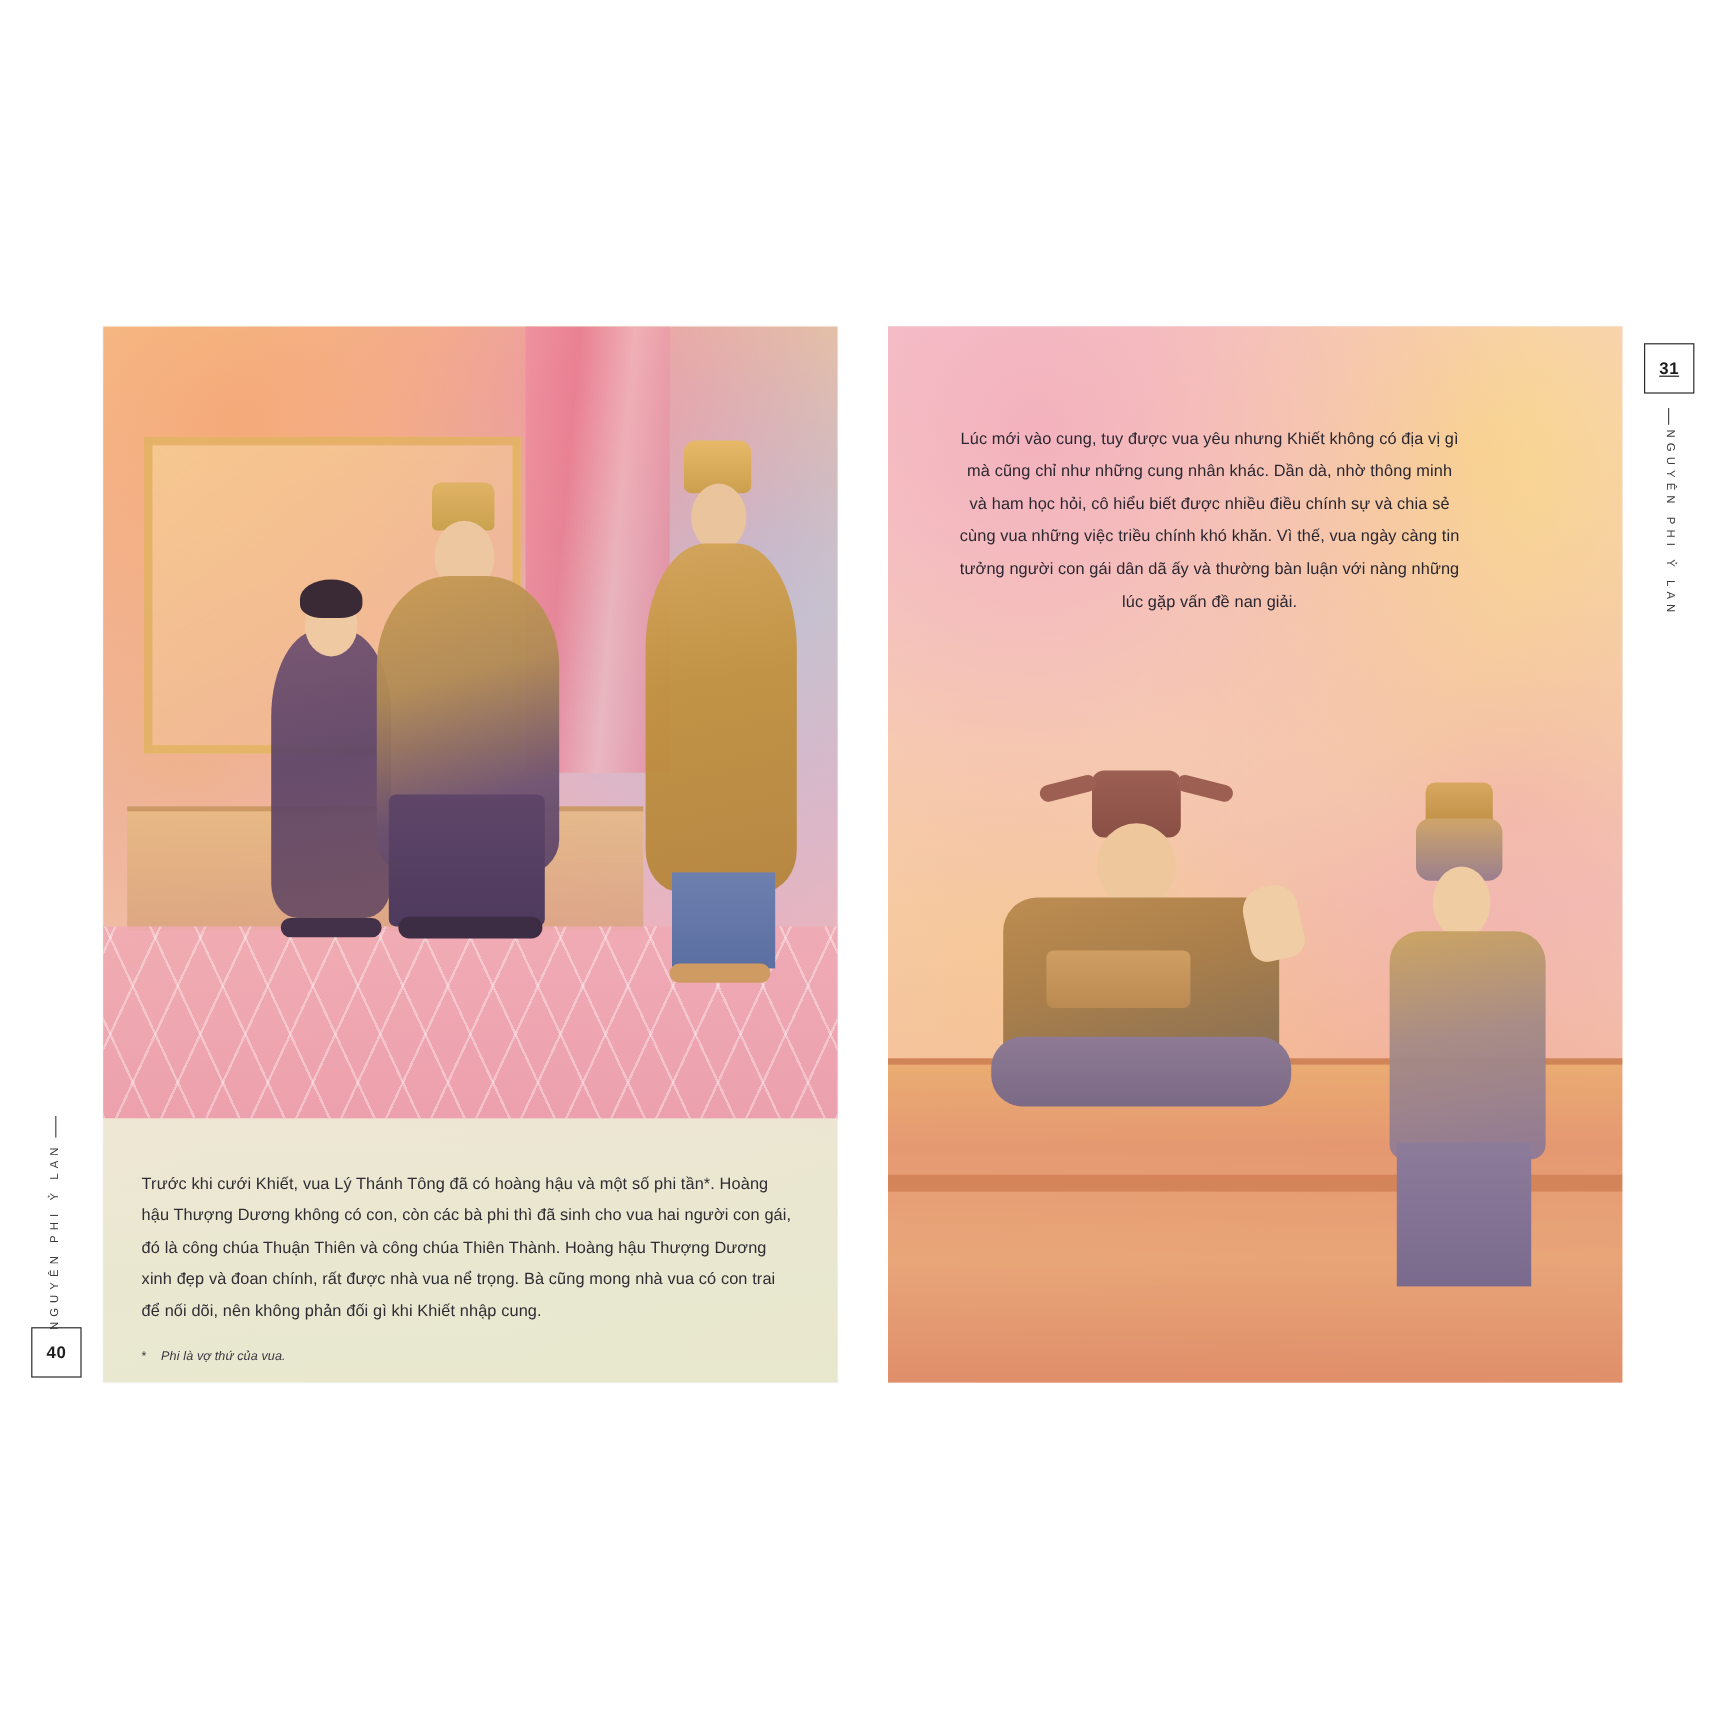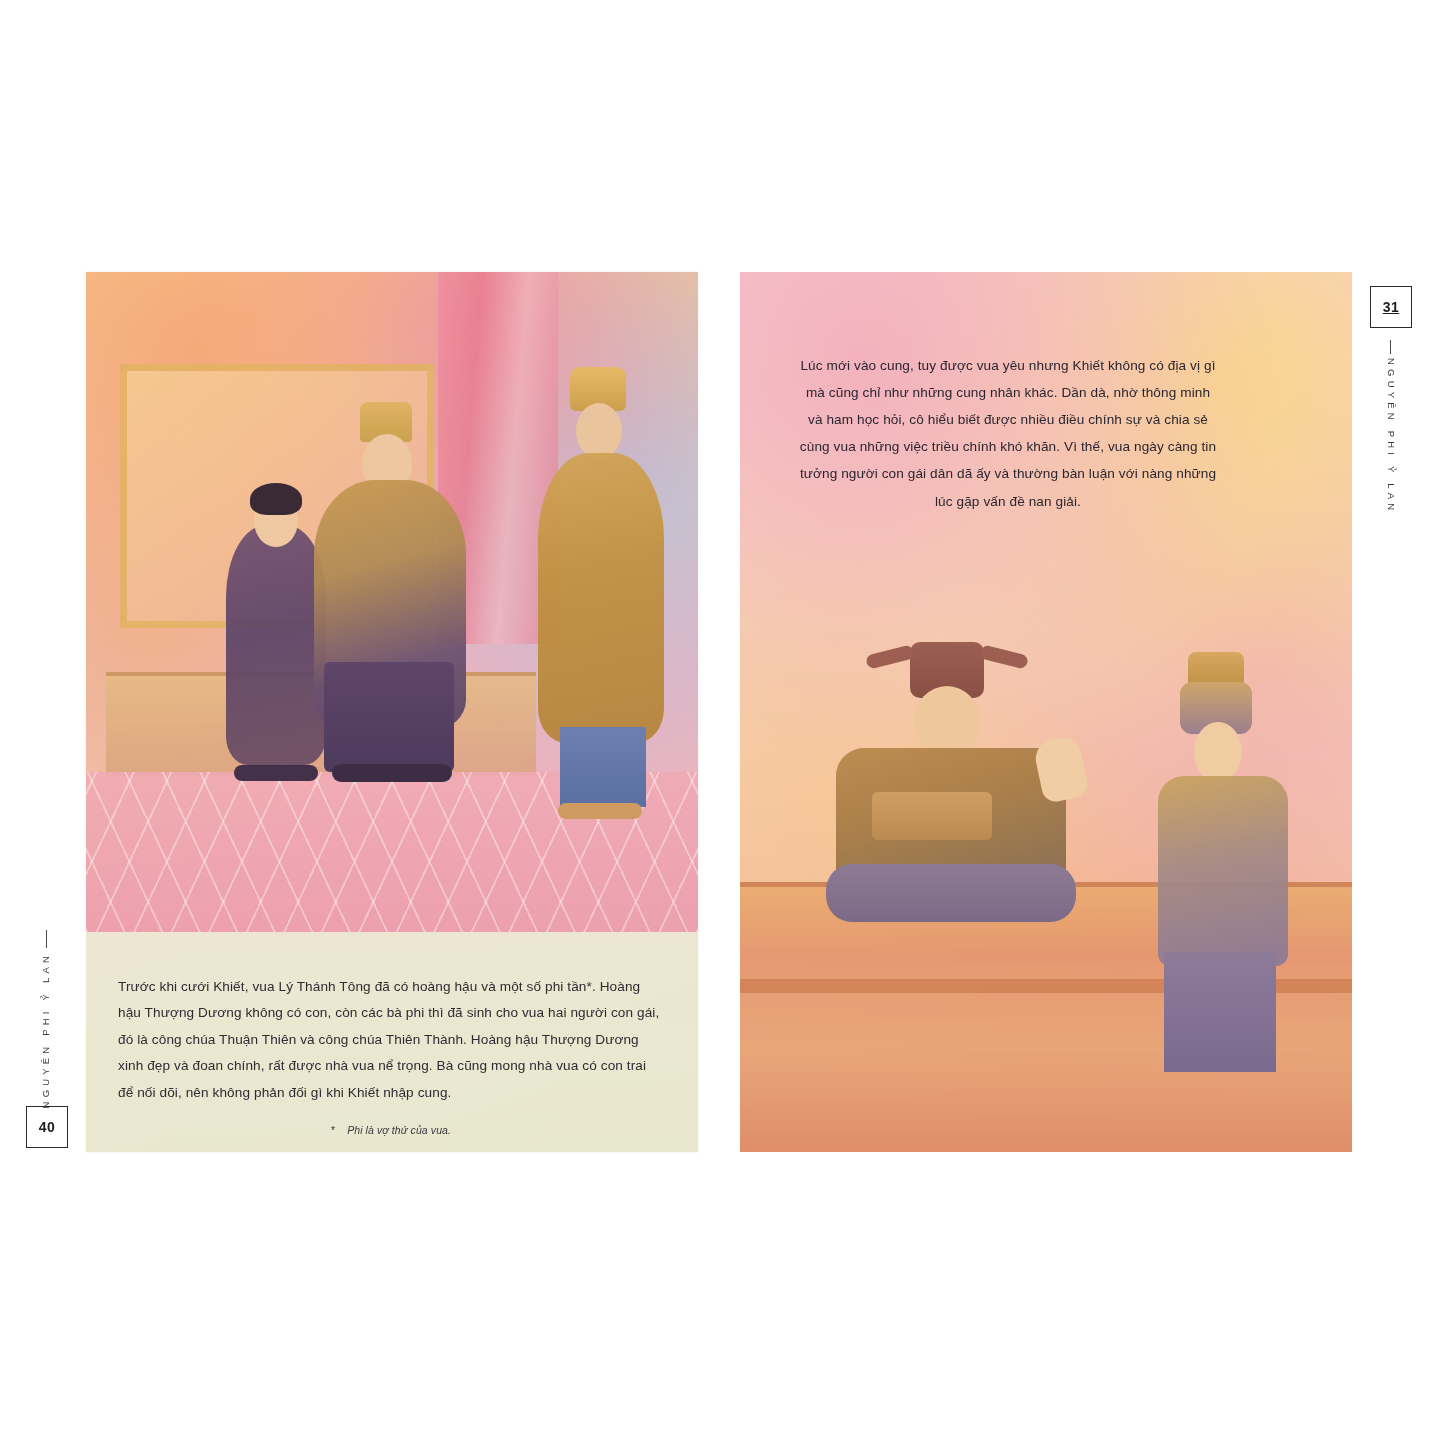--- a/index.html
+++ b/index.html
@@ -131,21 +131,20 @@
     line-height: 1.95;
     color: #2e2b33;
     letter-spacing: 0.1px;
   }
   .footnote {
     margin-top: 18px;
     font-size: 10.5px;
     font-style: italic;
     color: #3a3740;
     letter-spacing: 0.1px;
-    text-align: center;
   }
   .footnote .star { font-style: normal; margin-right: 12px; }
 
   .text-right {
     position: absolute;
     left: 58px;
     top: 66px;
     width: 420px;
     text-align: center;
   }

